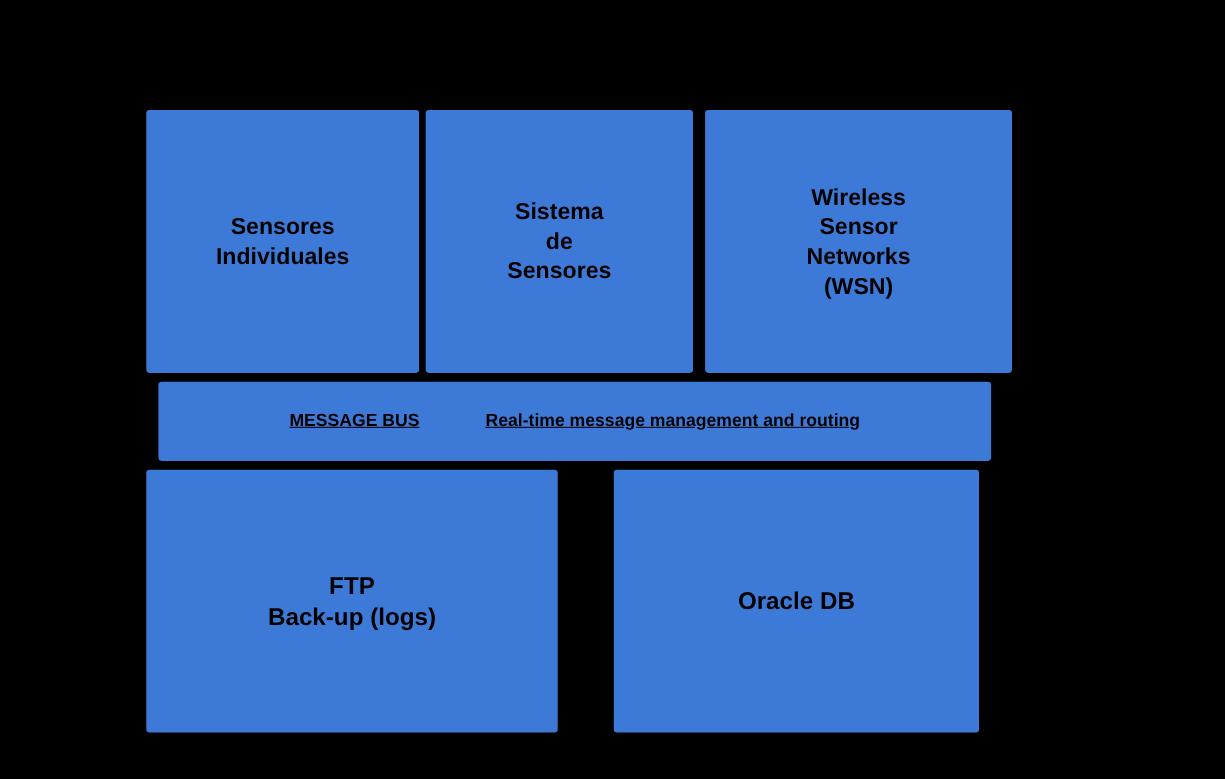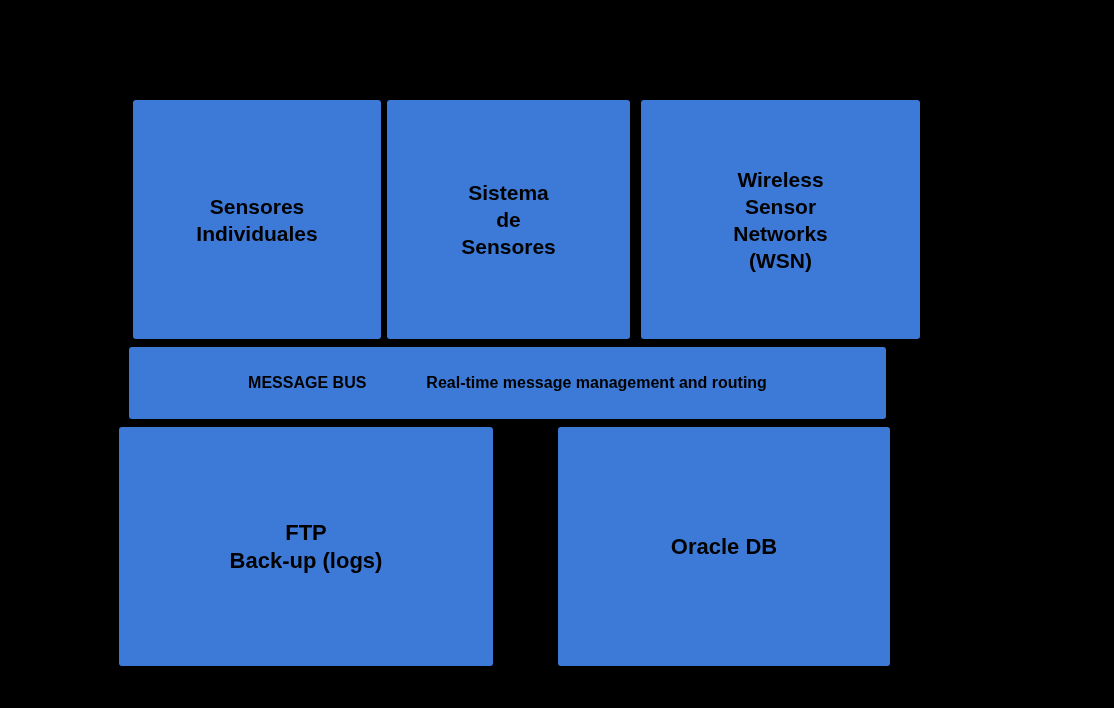--- a/index.html
+++ b/index.html
@@ -32,34 +32,35 @@
   .top-box {
     top: 100px;
     height: 239px;
     font-size: 21px;
     line-height: 27px;
   }
   #box-sensores-individuales { left: 133px; width: 248px; }
   #box-sistema-de-sensores   { left: 387px; width: 243px; }
   #box-wsn                   { left: 641px; width: 279px; }
   #message-bus {
-    left: 129px;
+    left: 144px;
     top: 347px;
     width: 757px;
     height: 72px;
     font-size: 16px;
     gap: 60px;
+    text-decoration: underline;
   }
   .bottom-box {
     top: 427px;
     height: 239px;
     font-size: 22px;
     line-height: 28px;
   }
-  #box-ftp-backup { left: 119px; width: 374px; }
+  #box-ftp-backup { left: 133px; width: 374px; }
   #box-oracle-db  { left: 514px; width: 332px; margin-left: 44px; }
 </style>
 </head>
 <body>
 
 <div class="canvas">
 
   <div class="node top-box" id="box-sensores-individuales">
     <span class="node-label">Sensores
 Individuales</span>

